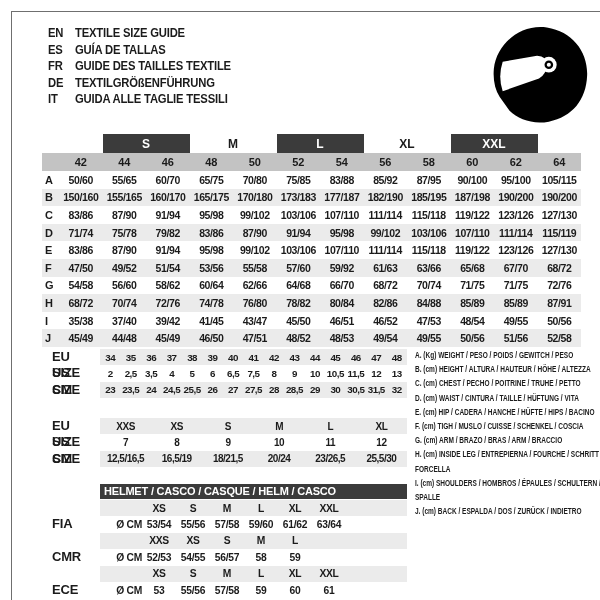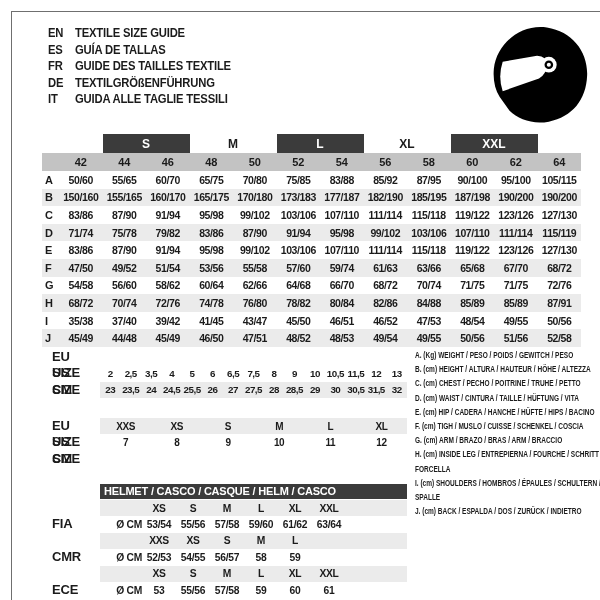--- a/index.html
+++ b/index.html
@@ -224,21 +224,21 @@
         </tr>
 
         <tr>
           <td class="letter">F</td>
           <td>47/50</td>
           <td>49/52</td>
           <td>51/54</td>
           <td>53/56</td>
           <td>55/58</td>
           <td>57/60</td>
-          <td>59/74</td>
+          <td>59/92</td>
           <td>61/63</td>
           <td>63/66</td>
           <td>65/68</td>
           <td>67/70</td>
           <td>68/72</td>
         </tr>
 
         <tr>
           <td class="letter">G</td>
           <td>54/58</td>
@@ -303,20 +303,37 @@
           <td>52/58</td>
         </tr>
       </tbody>
   </table>
 
   <div class="subtable pos-shoes">
     <div>
 
         <div class="srow">
           <div class="slabel">EU SIZE</div>
+          <div class="band shoes-band">
+            <span>34</span>
+            <span>35</span>
+            <span>36</span>
+            <span>37</span>
+            <span>38</span>
+            <span>39</span>
+            <span>40</span>
+            <span>41</span>
+            <span>42</span>
+            <span>43</span>
+            <span>44</span>
+            <span>45</span>
+            <span>46</span>
+            <span>47</span>
+            <span>48</span>
+          </div>
         </div>
 
         <div class="srow">
           <div class="slabel">US SIZE</div>
           <div class="band shoes-band">
             <span>2</span>
             <span>2,5</span>
             <span>3,5</span>
             <span>4</span>
             <span>5</span>
@@ -378,20 +395,28 @@
             <span>8</span>
             <span>9</span>
             <span>10</span>
             <span>11</span>
             <span>12</span>
           </div>
         </div>
 
         <div class="srow">
           <div class="slabel">CM</div>
+          <div class="band gloves-band">
+            <span>12,5/16,5</span>
+            <span>16,5/19</span>
+            <span>18/21,5</span>
+            <span>20/24</span>
+            <span>23/26,5</span>
+            <span>25,5/30</span>
+          </div>
         </div>
       </div>
   </div>
 
   <div class="subtable pos-helmet">
     <div class="bar">HELMET / CASCO / CASQUE / HELM / CASCO</div>
     <div>
 
         <div class="srow">
           <div class="slabel"></div>

